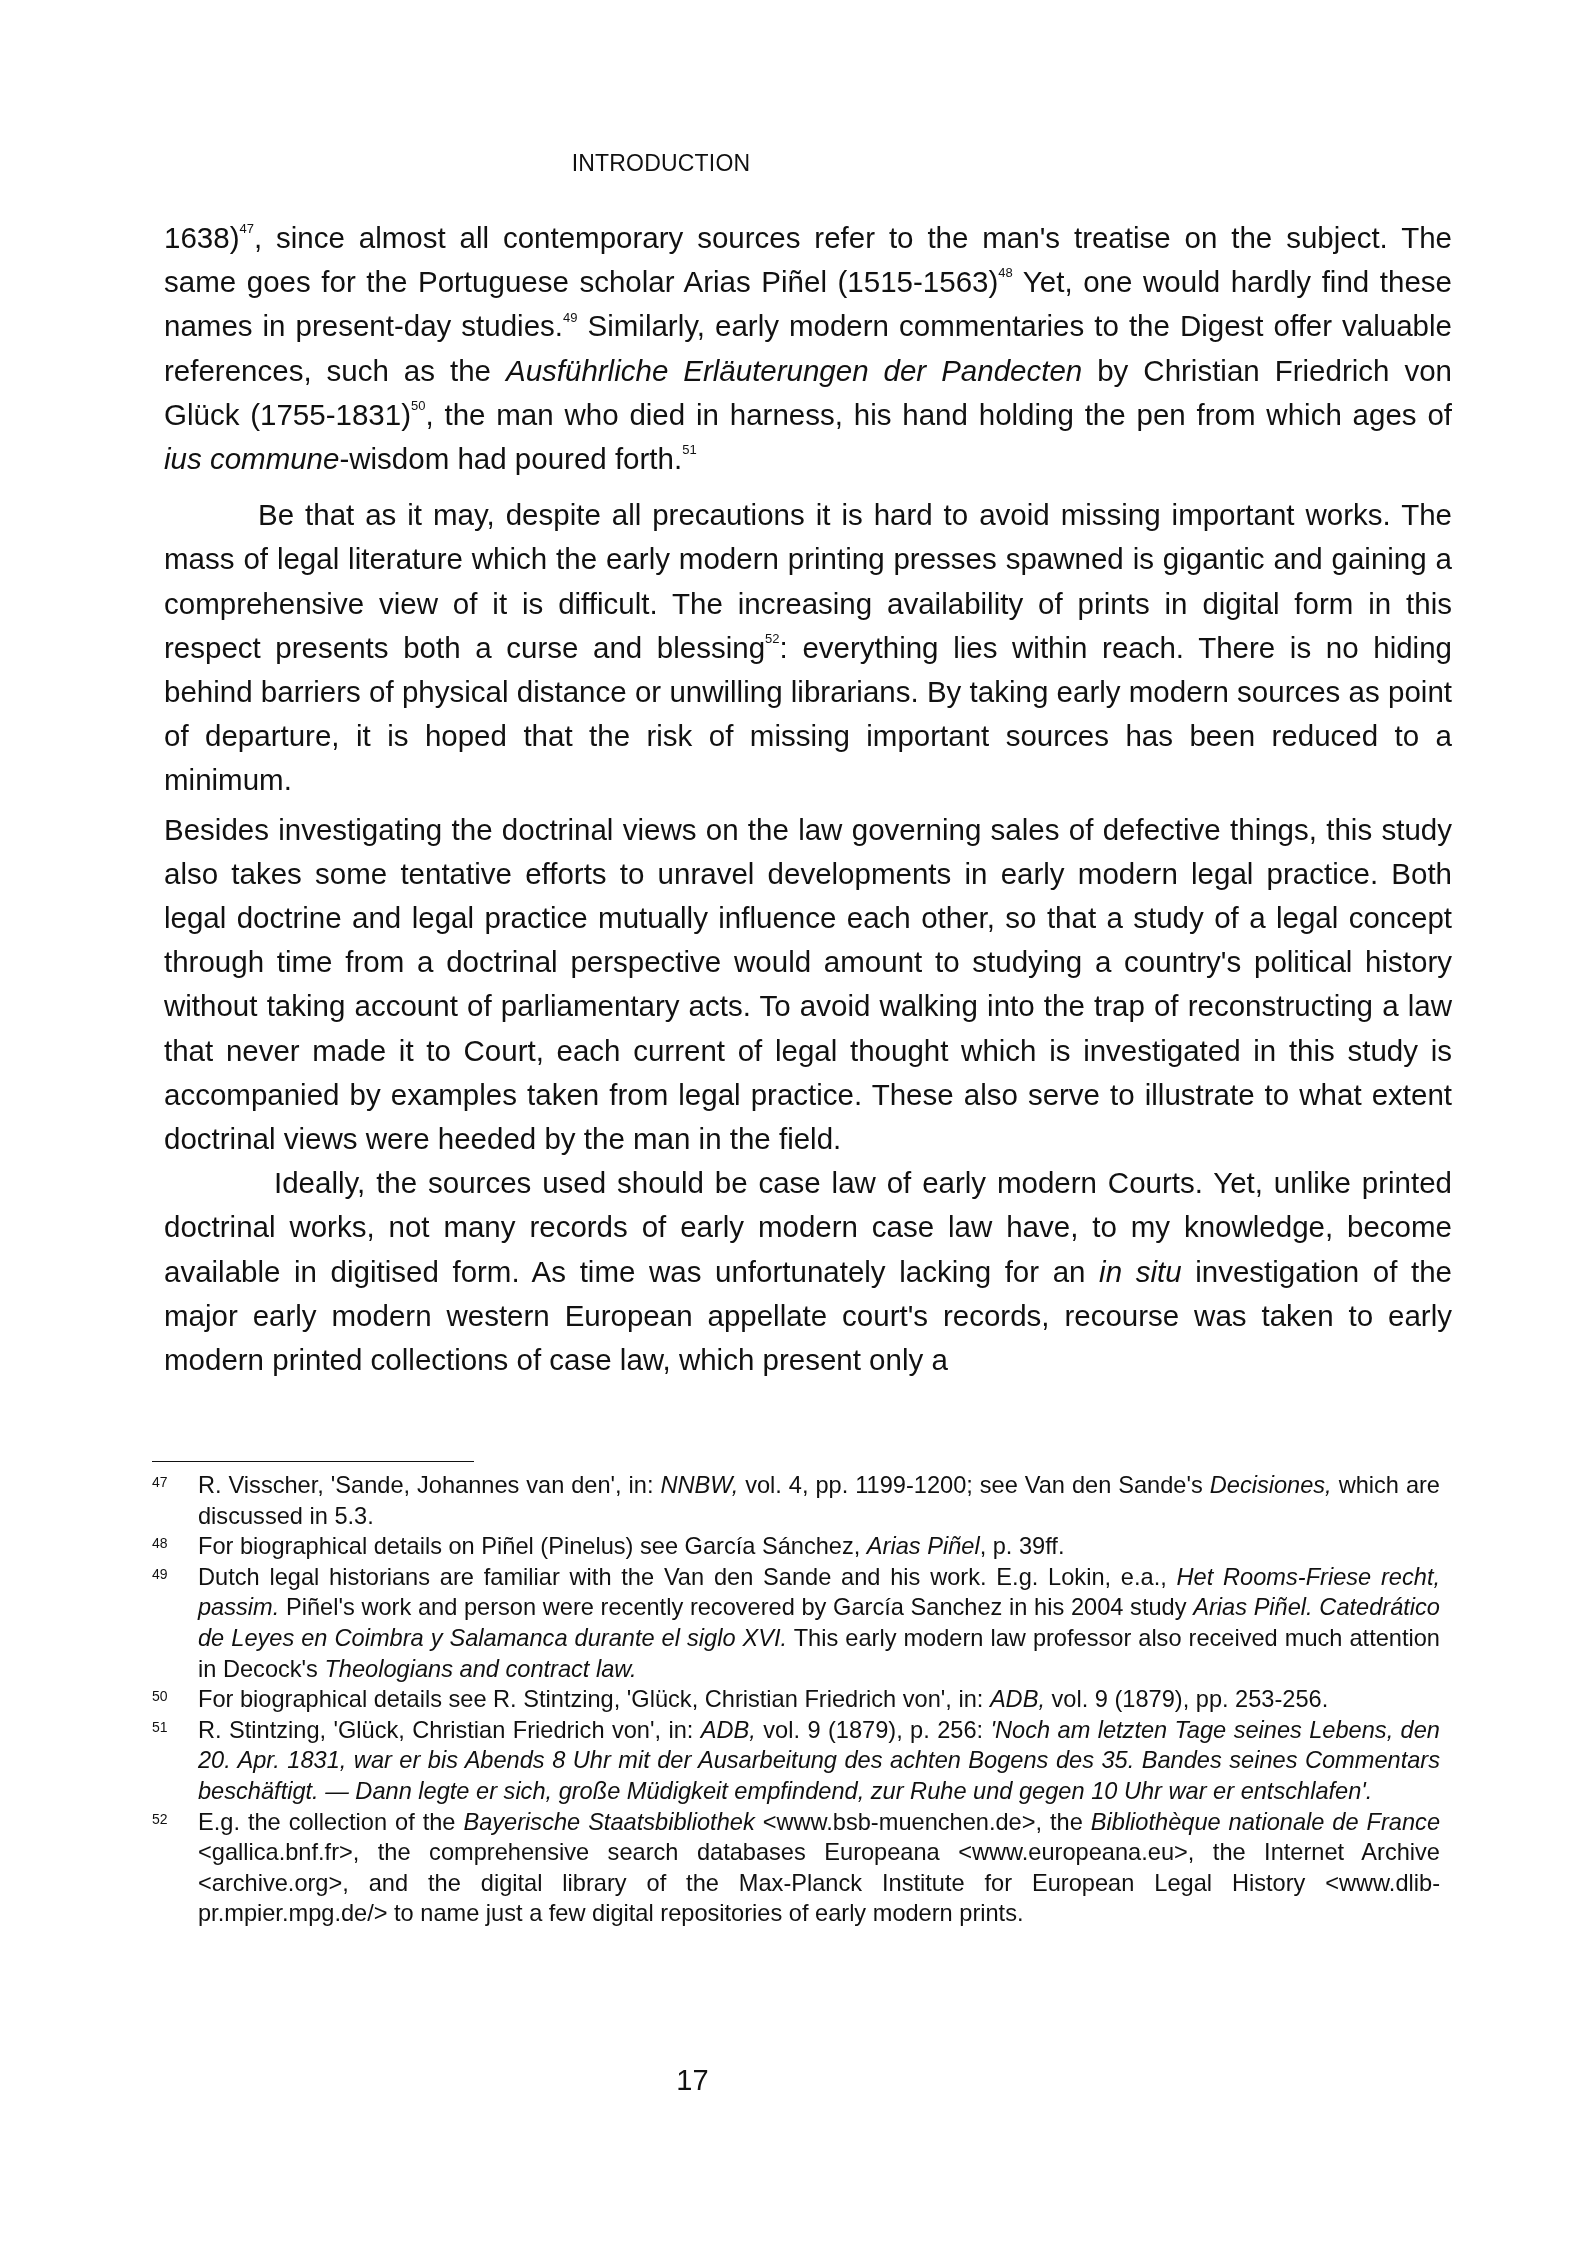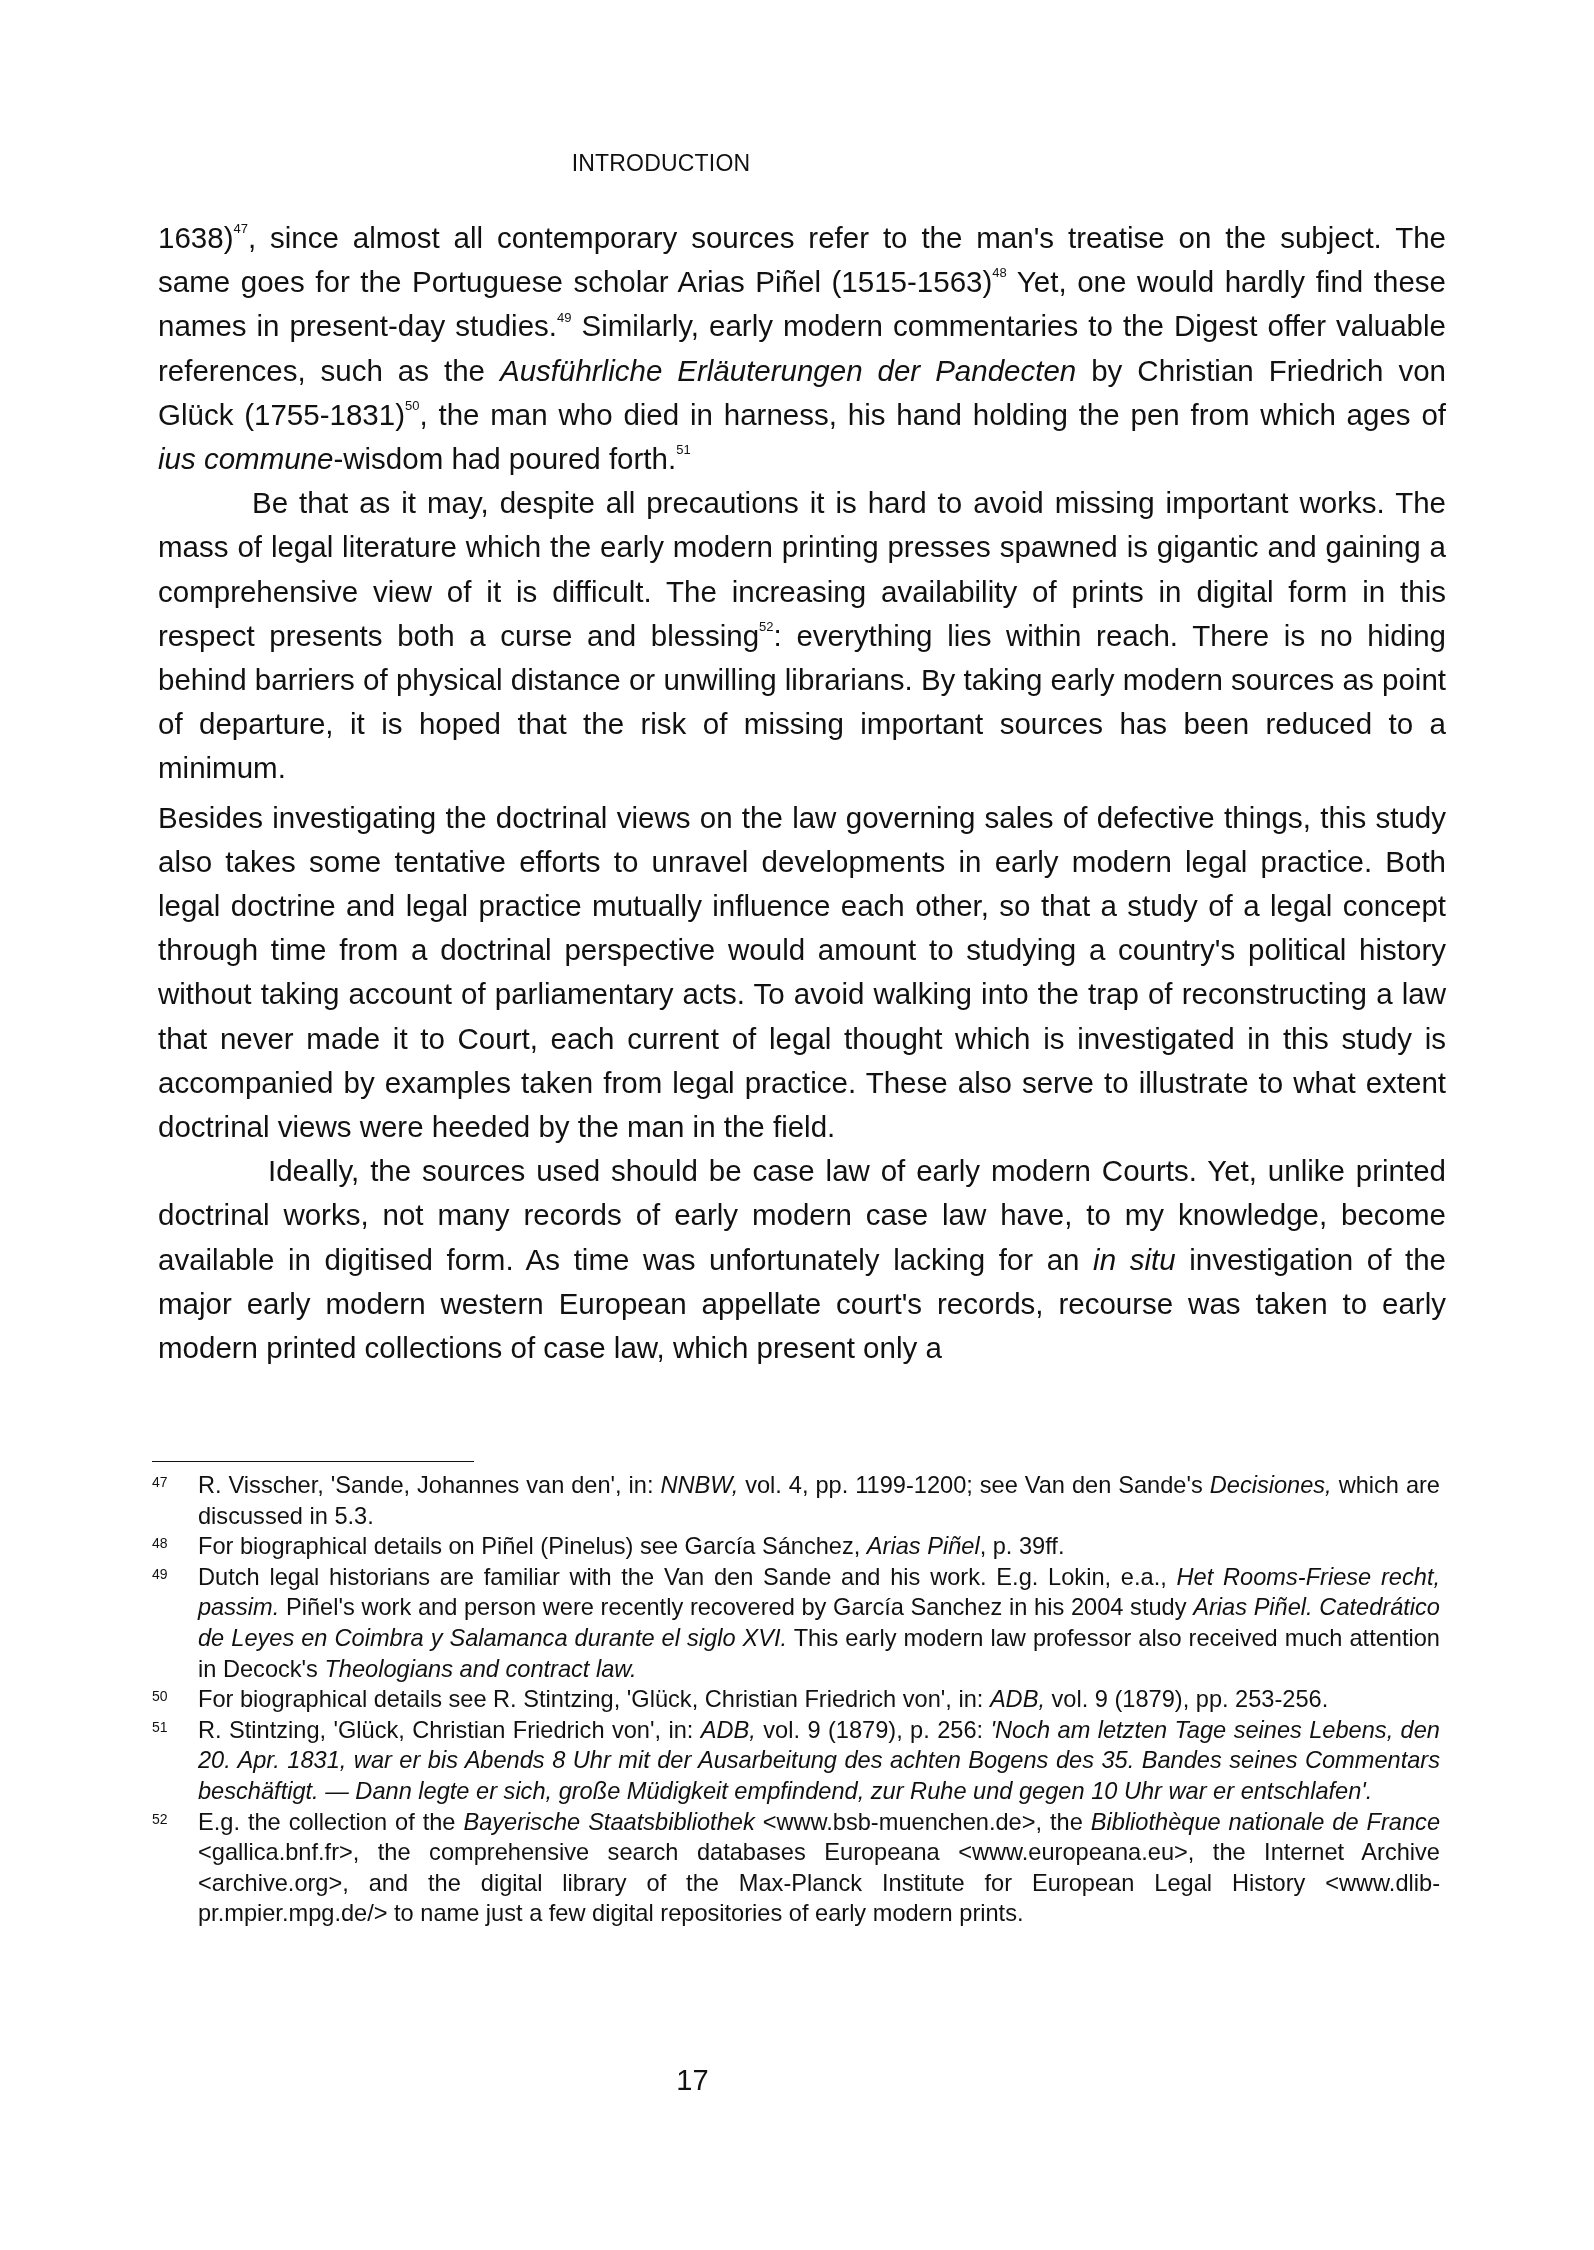--- a/index.html
+++ b/index.html
@@ -20,31 +20,32 @@
       top: 150px;
       left: 0;
       width: 1322px;
       text-align: center;
       font-size: 23px;
       letter-spacing: 0.2px;
     }
     .body-text {
       position: absolute;
       top: 216px;
-      left: 158px;
+      left: 164px;
       width: 1288px;
       font-size: 29.5px;
       line-height: 44.2px;
       text-align: justify;
     }
     .body-text p {
       margin: 0;
     }
     .body-text p.indent-a {
       text-indent: 94px;
+      margin-top: 12px;
     }
     .body-text p.indent-b {
       text-indent: 110px;
     }
     .body-text p.gap-before {
       margin-top: 5px;
     }
     sup {
       font-size: 13px;
       line-height: 0;

